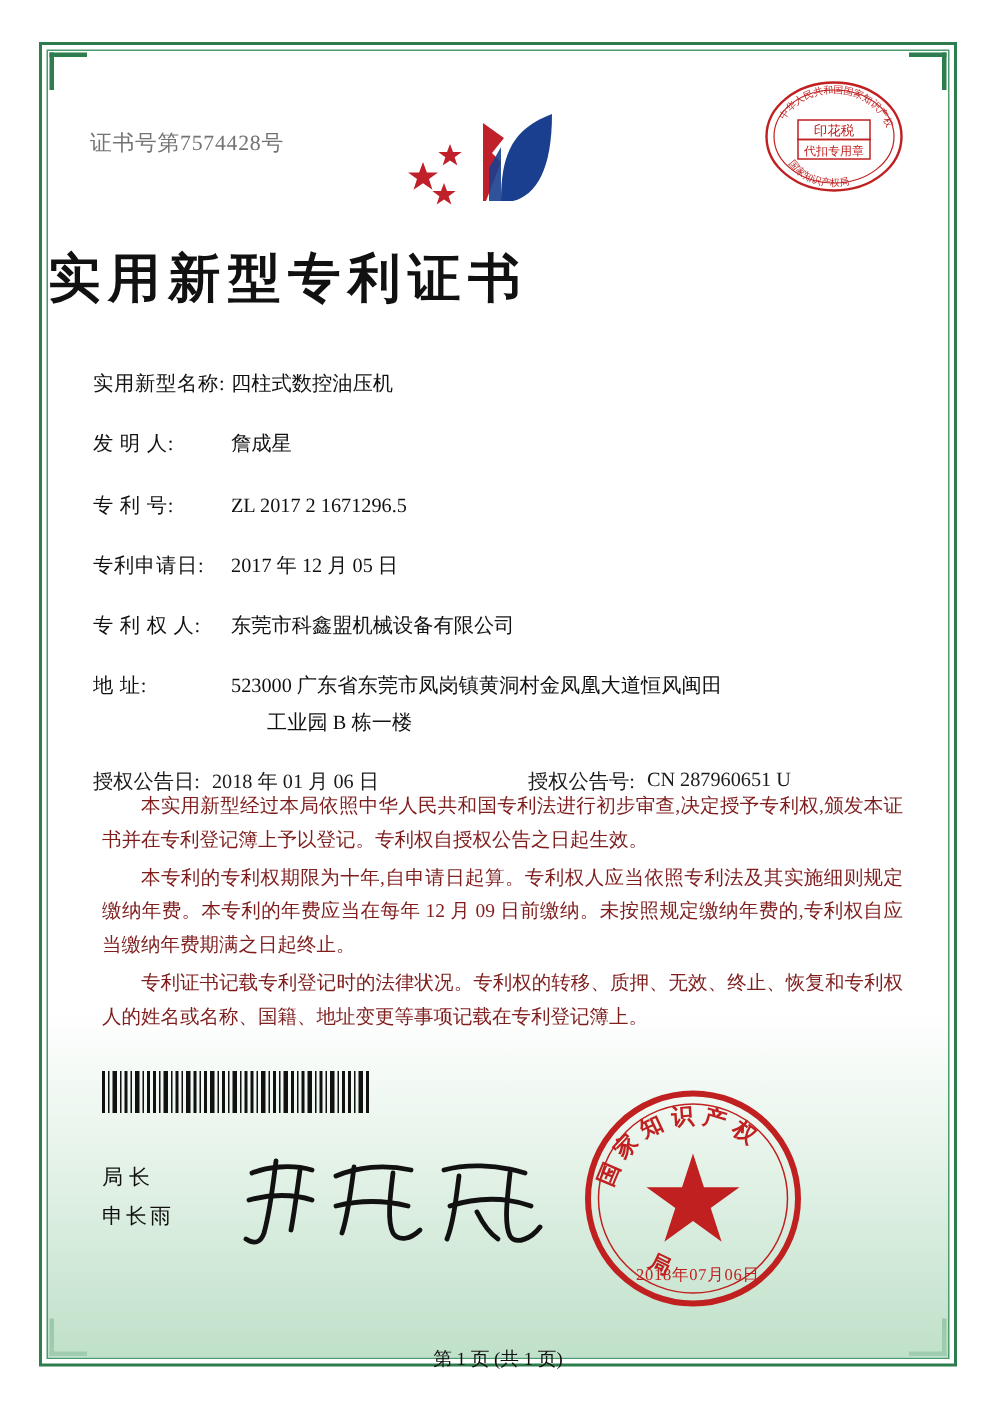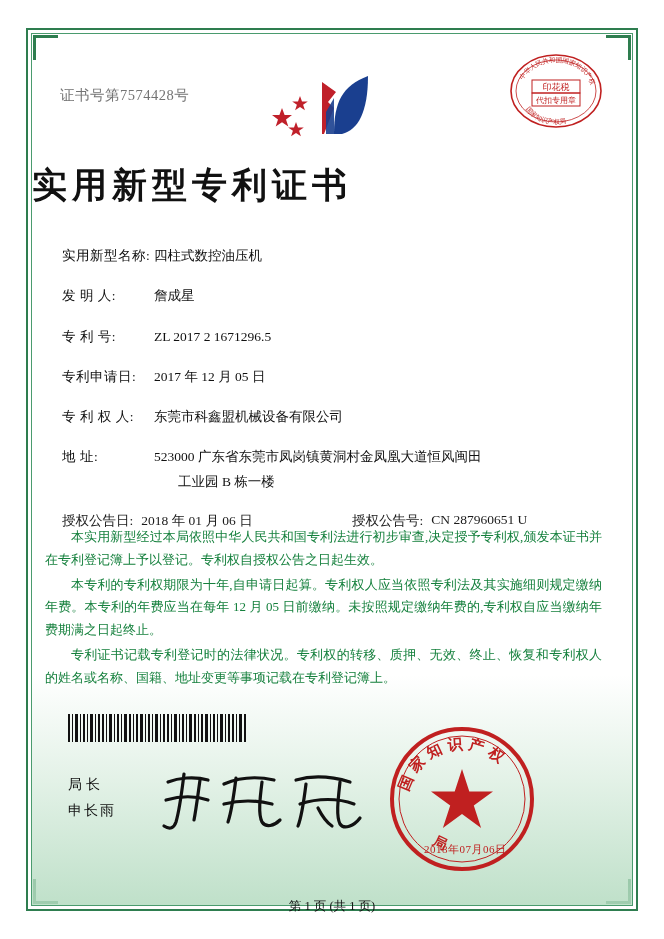--- a/index.html
+++ b/index.html
@@ -147,26 +147,26 @@
     display: flex;
     flex: 1;
   }
   .row-split .half.second {
     flex: 0 0 250px;
   }
   .row-split .lbl { white-space: nowrap; margin-right: 8px; text-align: center; }
 
   .paragraphs {
     position: absolute;
-    left: 13px;
+    left: 36px;
     right: 30px;
     top: 492px;
     font-size: 13px;
     line-height: 1.75;
-    color: #15803d;
+    color: #7f1d1d;
     text-align: justify;
   }
   .paragraphs p {
     margin: 0 0 2px 0;
     text-indent: 26px;
   }
 
   
   .barcode {
     position: absolute;
@@ -323,21 +323,21 @@
         <div class="half second">
           <span class="lbl">授权公告号:</span>
           <span>CN 287960651 U</span>
         </div>
       </div>
 
     </div>
 
     <div class="paragraphs">
       <p>本实用新型经过本局依照中华人民共和国专利法进行初步审查,决定授予专利权,颁发本证书并在专利登记簿上予以登记。专利权自授权公告之日起生效。</p>
-      <p>本专利的专利权期限为十年,自申请日起算。专利权人应当依照专利法及其实施细则规定缴纳年费。本专利的年费应当在每年 12 月 05 日前缴纳。未按照规定缴纳年费的,专利权自应当缴纳年费期满之日起终止。</p>
+      <p>本专利的专利权期限为十年,自申请日起算。专利权人应当依照专利法及其实施细则规定缴纳年费。本专利的年费应当在每年 12 月 09 日前缴纳。未按照规定缴纳年费的,专利权自应当缴纳年费期满之日起终止。</p>
       <p>专利证书记载专利登记时的法律状况。专利权的转移、质押、无效、终止、恢复和专利权人的姓名或名称、国籍、地址变更等事项记载在专利登记簿上。</p>
     </div>
 
     <div class="barcode">
       <svg viewBox="0 0 180 28" width="180" height="28" preserveAspectRatio="none">
         <g fill="#111">
           <rect x="0" y="0" width="2" height="28"></rect>
             <rect x="4" y="0" width="1" height="28"></rect>
           <rect x="7" y="0" width="3" height="28"></rect>
             <rect x="12" y="0" width="1" height="28"></rect>

